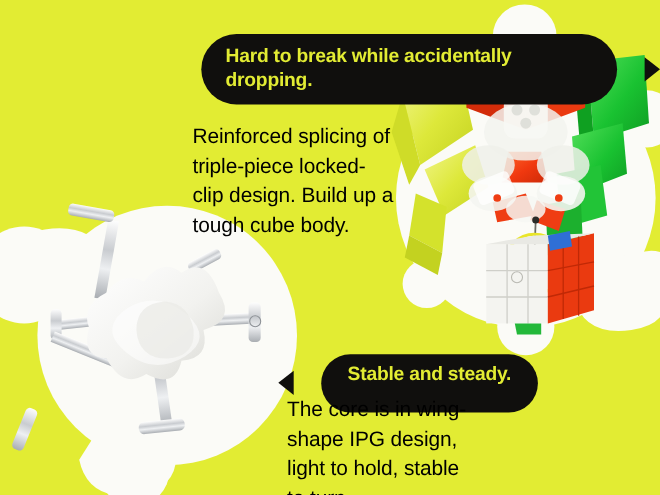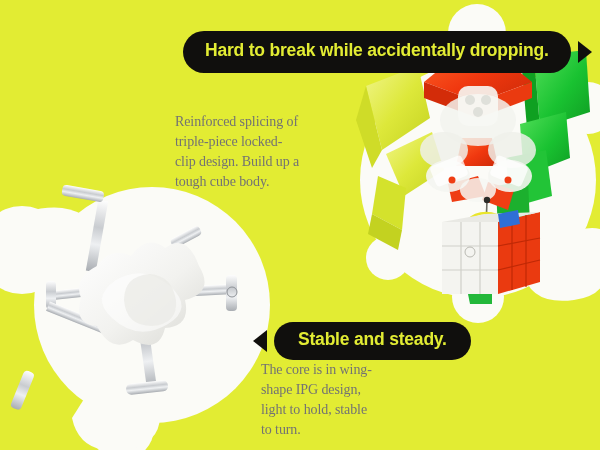--- a/index.html
+++ b/index.html
@@ -30,33 +30,34 @@
     inset: 0;
     width: 600px;
     height: 450px;
   }
 
   
   .callout {
     position: absolute;
     display: flex;
     align-items: center;
+    gap: 18px;
   }
   .pill {
     background: #100f0d;
     border-radius: 40px;
     padding: 9px 22px 11px 22px;
     color: #e2ec33;
     font-weight: bold;
     font-size: 17.5px;
     line-height: 1.25;
     letter-spacing: -0.2px;
   }
   .pill-small {
-    padding: 7px 24px 9px 24px;
+    padding: 7px 24px 24px 24px;
     font-size: 17.5px;
   }
   .tri {
     width: 0;
     height: 0;
     flex: none;
   }
   .tri-right {
     border-top: 11px solid transparent;
     border-bottom: 11px solid transparent;
@@ -64,27 +65,26 @@
     margin-left: 7px;
   }
   .tri-left {
     border-top: 11px solid transparent;
     border-bottom: 11px solid transparent;
     border-right: 14px solid #100f0d;
     margin-right: 7px;
   }
   .body-text {
     position: absolute;
-    color: #737373;
-    font-size: 14px;
+    color: #000000;
+    font-size: 19px;
     line-height: 1.42;
     font-weight: normal;
     letter-spacing: -0.1px;
     white-space: pre-line;
-    font-family: Liberation Serif, serif;
   }
 
   #callout-top { left: 183px; top: 31px; }
   #body-top { left: 175px; top: 112px; width: 190px; }
   #callout-bottom { left: 253px; top: 322px; }
   #body-bottom { left: 261px; top: 360px; width: 200px; }
 </style>
 </head>
 <body>
 

